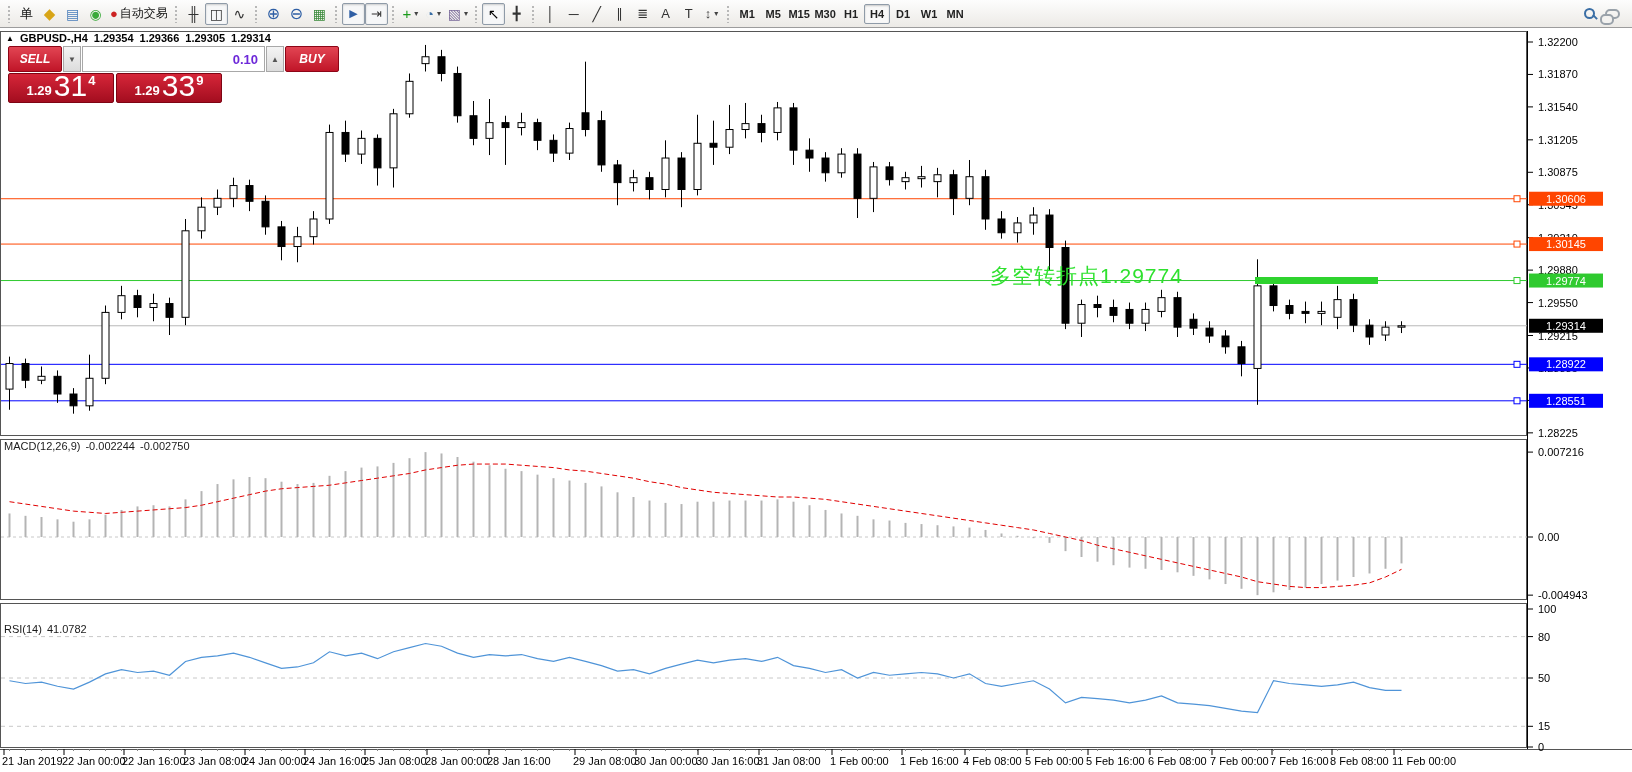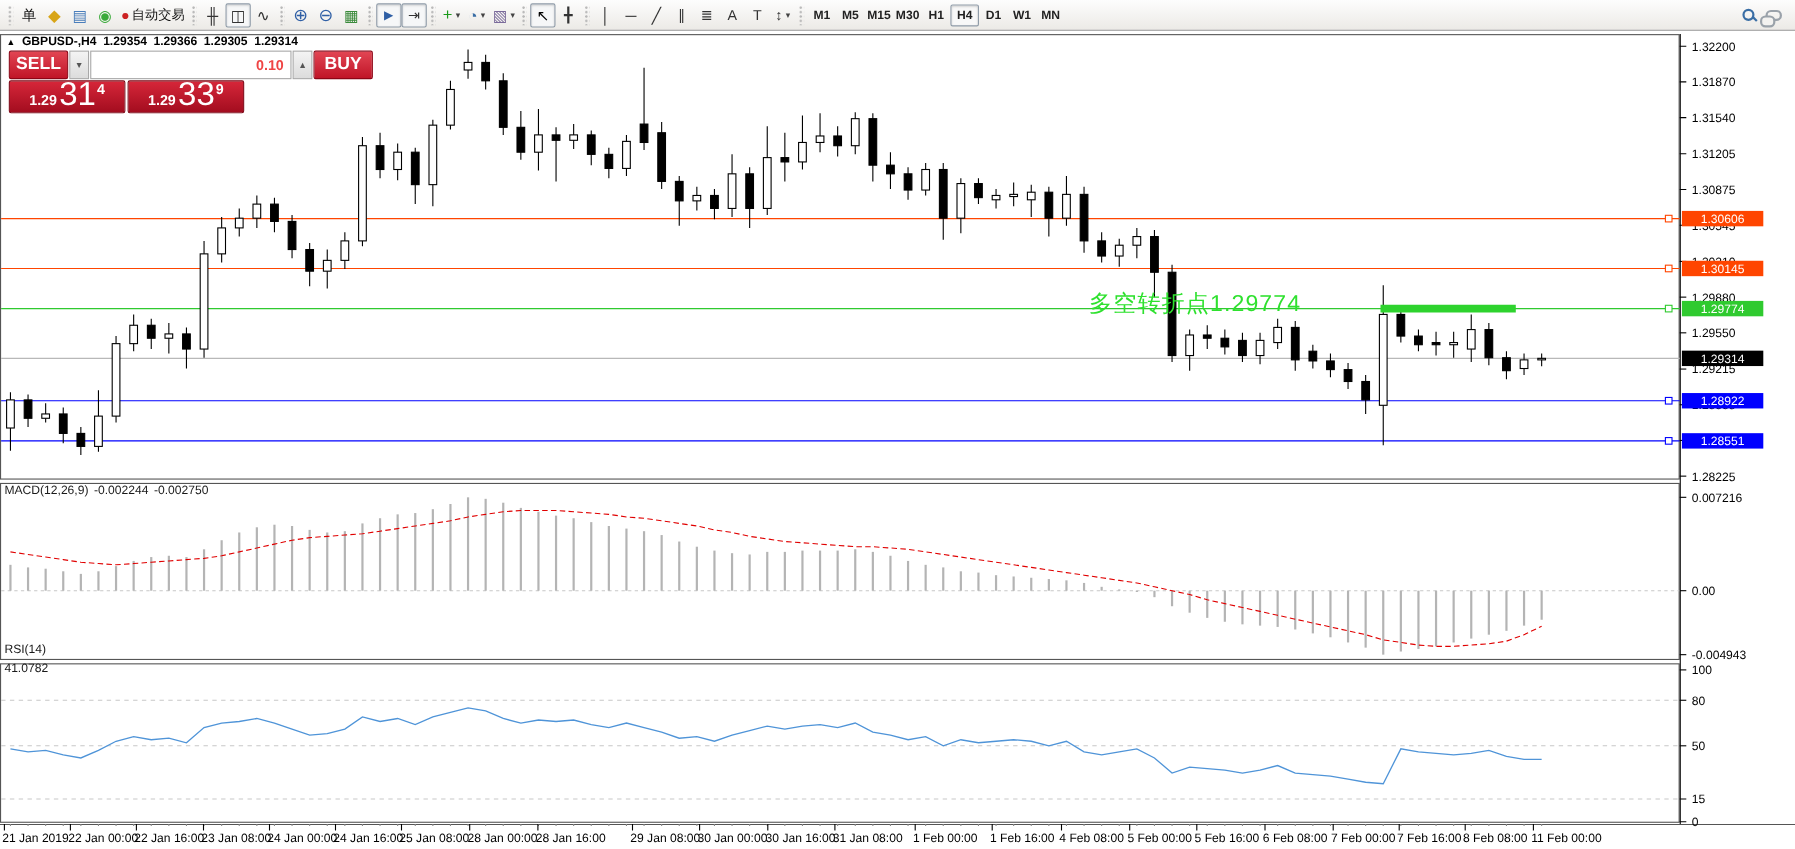--- a/index.html
+++ b/index.html
@@ -40,35 +40,35 @@
   
   #chart-svg { position:absolute; left:0; top:28px; z-index:1; }
   
   #symbol-header { position:absolute; left:6px; top:32px; z-index:10;
                    font-size:11px; font-weight:bold; color:#000;
                    display:flex; gap:6px; align-items:center; }
   #symbol-header .tri { font-size:8px; }
   #macd-label, #rsi-label { position:absolute; left:4px; z-index:10;
                             font-size:11px; color:#1a1a1a; display:flex; gap:5px; }
   #macd-label { top:440px; }
-  #rsi-label  { top:585px;flex-direction:column; }
+  #rsi-label  { top:623px; }
   #annotation { position:absolute; z-index:9; font-weight:normal;
                 font-size:21px; letter-spacing:1px; white-space:nowrap; }
   
   #trade-panel { position:absolute; left:8px; top:46px; width:214px; z-index:20; }
   .tp-row1 { display:flex; height:26px; gap:1px; }
-  .tp-btn { flex:0 0 54px; color:#fff; font-size:16px; font-weight:bold;
+  .tp-btn { flex:0 0 54px; color:#fff; font-size:12px; font-weight:bold;
             display:flex; align-items:center; justify-content:center;
             background:linear-gradient(#e24553,#c01528); border:1px solid #8d0516;
-            border-radius:2px; }
+            border-radius:2px;font-style:italic; }
   .tp-spin { flex:0 0 18px; background:linear-gradient(#f4f4f4,#dcdcdc);
              border:1px solid #a8a8a8; color:#555; font-size:8px;
              display:flex; align-items:center; justify-content:center; }
   #volume-input { flex:1; border:1px solid #a8a8a8; font-size:13px; font-weight:bold;
-                  text-align:right; padding-right:6px; color:#ef4444; background:#fff;
+                  text-align:right; padding-right:6px; color:#6d28d9; background:#fff;
                   font-family:"Liberation Sans",sans-serif; }
   .tp-row2 { display:flex; gap:2px; margin-top:1px; height:30px; }
   .tp-price { flex:1; background:linear-gradient(#d62639,#a30d1f);
               border:1px solid #7e0413; border-radius:2px; color:#fff;
               display:flex; align-items:flex-end; justify-content:center;
               padding-bottom:2px; }
   .tp-price .small { font-size:13px; font-weight:bold; margin-right:2px;
                      line-height:1.4; }
   .tp-price .big { font-size:30px; font-weight:normal; line-height:0.95;margin-top:39px; }
   .tp-price .sup { font-size:13px; font-weight:bold; position:relative;

